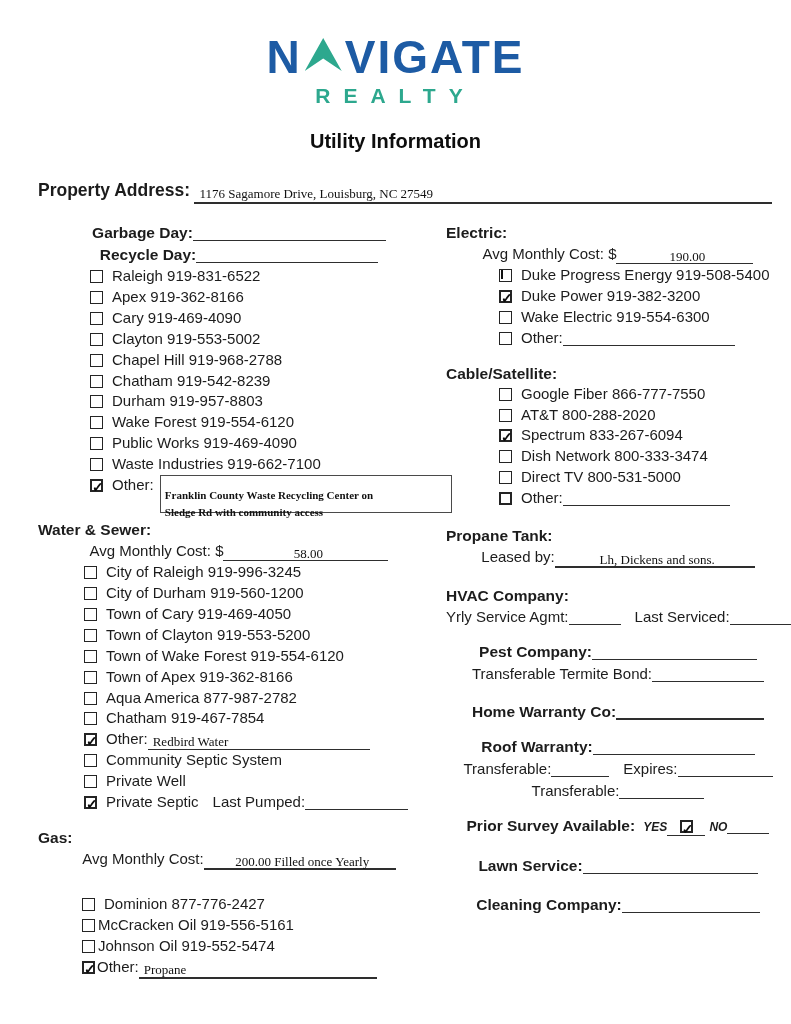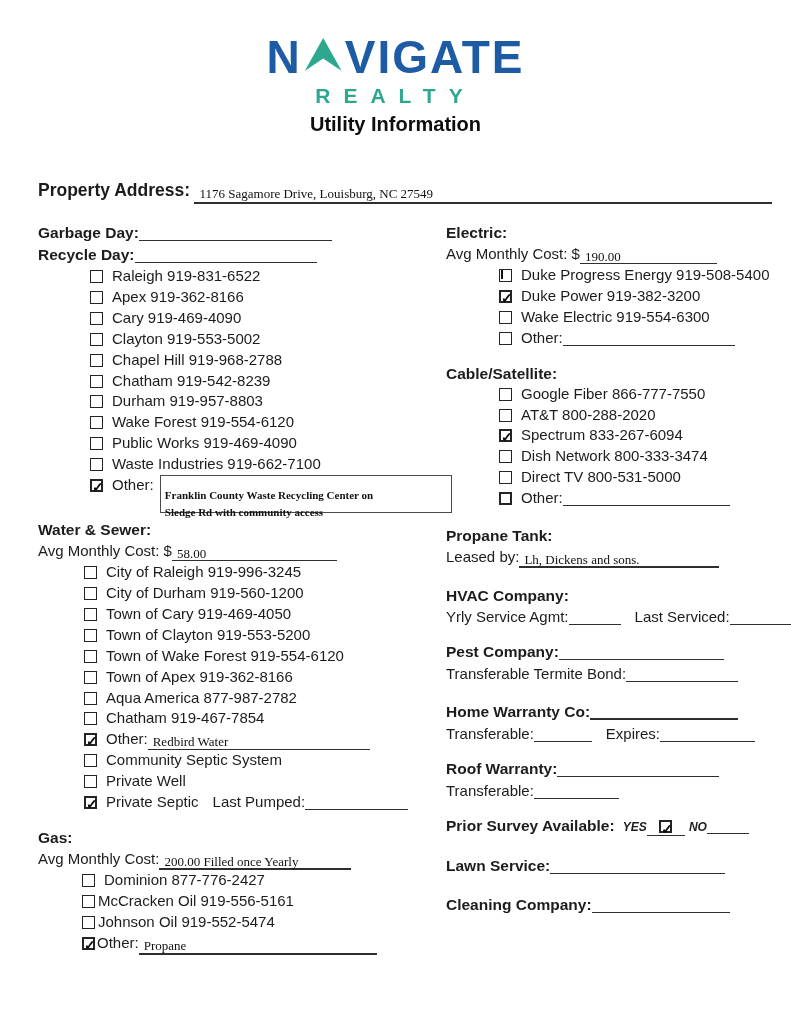--- a/index.html
+++ b/index.html
@@ -6,41 +6,41 @@
   .page{position:relative;width:791px;height:1024px;background:#fff;overflow:hidden;
         font-family:"Liberation Sans",sans-serif;color:#1c1c1c;}
 
   
   .header{position:absolute;top:34px;left:0;width:100%;text-align:center;}
   .brand{display:flex;justify-content:center;align-items:flex-end;line-height:1;
          font-weight:bold;font-size:46px;letter-spacing:2px;color:#1d5ba4;}
   .arrow{display:inline-block;width:37px;height:33px;background:#2da88e;margin:0 3px 9px 3px;
          clip-path:polygon(50% 0,100% 100%,50% 62%,0 100%);}
   .realty{margin-top:4px;font-size:21px;font-weight:bold;color:#2da88e;letter-spacing:13px;}
-  .title{margin-top:5px;font-size:20px;font-weight:bold;color:#0d0d0d;}
+  .title{margin-top:22px;font-size:20px;font-weight:bold;color:#0d0d0d;}
 
   
   .property{position:absolute;left:38px;top:180px;white-space:nowrap;}
   .plabel{font-size:17.5px;font-weight:bold;}
 
   
   .fill{display:inline-block;border-bottom:1.6px solid #2e2e2e;height:17px;vertical-align:-3px;
         position:relative;white-space:nowrap;}
   .fill.thick{border-bottom-width:2.2px;}
   .serif{font-family:"Liberation Serif","DejaVu Serif",serif;font-size:13px;position:relative;
          top:-1px;padding-left:5px;color:#111;}
 
   
   .col-left{position:absolute;left:38px;top:222px;width:402px;font-size:15px;}
   .col-right{position:absolute;left:446px;top:222px;width:344px;font-size:15px;}
   .h{font-weight:bold;font-size:15.5px;line-height:21px;white-space:nowrap;}
-  .frow{line-height:22px;white-space:nowrap;}
+  .frow{line-height:22px;white-space:nowrap;text-align:center;}
   .crow{line-height:20.9px;white-space:nowrap;padding-left:28px;}
   .list{margin-left:24px;}
-  .list.tight{margin-left:16px;}
+  .list.tight{margin-left:16px;margin-top:24px;}
 
   
   .cb{display:inline-block;width:13px;height:13px;border:1.6px solid #242424;margin-right:9px;
       vertical-align:-2px;position:relative;box-sizing:border-box;background:#fff;}
   .cb[data-mark="check"]{border-width:2px;}
   .cb[data-mark="check"]::after{content:"\2713";position:absolute;left:0px;top:-4px;
       font-size:14px;font-weight:bold;color:#0b0b0b;}
   .cb[data-mark="vline"]::after{content:"";position:absolute;left:1px;top:0px;width:2.2px;height:9px;background:#111;}
   .cb[data-mark="bold"]{border-width:2.4px;}
 
@@ -181,26 +181,26 @@
     <div class="frow mt13">
       <span class="h">Pest Company:</span><span class="fill" style="width:165px"></span>
     </div>
     <div class="frow">
       <span>Transferable Termite Bond:</span><span class="fill" style="width:112px"></span>
     </div>
 
     <div class="frow mt16">
       <span class="h">Home Warranty Co:</span><span class="fill thick" style="width:148px"></span>
     </div>
-    <div class="frow">
-      <span>Transferable:</span><span class="fill" style="width:58px"></span><span class="gap14"></span><span>Expires:</span><span class="fill" style="width:95px"></span>
-    </div>
-
     <div class="frow mt13">
       <span class="h">Roof Warranty:</span><span class="fill" style="width:162px"></span>
+    </div>
+
+    <div class="frow">
+      <span>Transferable:</span><span class="fill" style="width:58px"></span><span class="gap14"></span><span>Expires:</span><span class="fill" style="width:95px"></span>
     </div>
     <div class="frow">
       <span>Transferable:</span><span class="fill" style="width:85px"></span>
     </div>
 
     <div class="frow mt13">
       <span class="h">Prior Survey Available:</span>
       <span class="ital" style="margin-left:4px">YES</span><span class="fill" style="width:38px;text-align:center"><span class="cb cb-inline" data-mark="check"></span></span>
       <span class="ital" style="">NO</span><span class="fill" style="width:42px"></span>
     </div>

